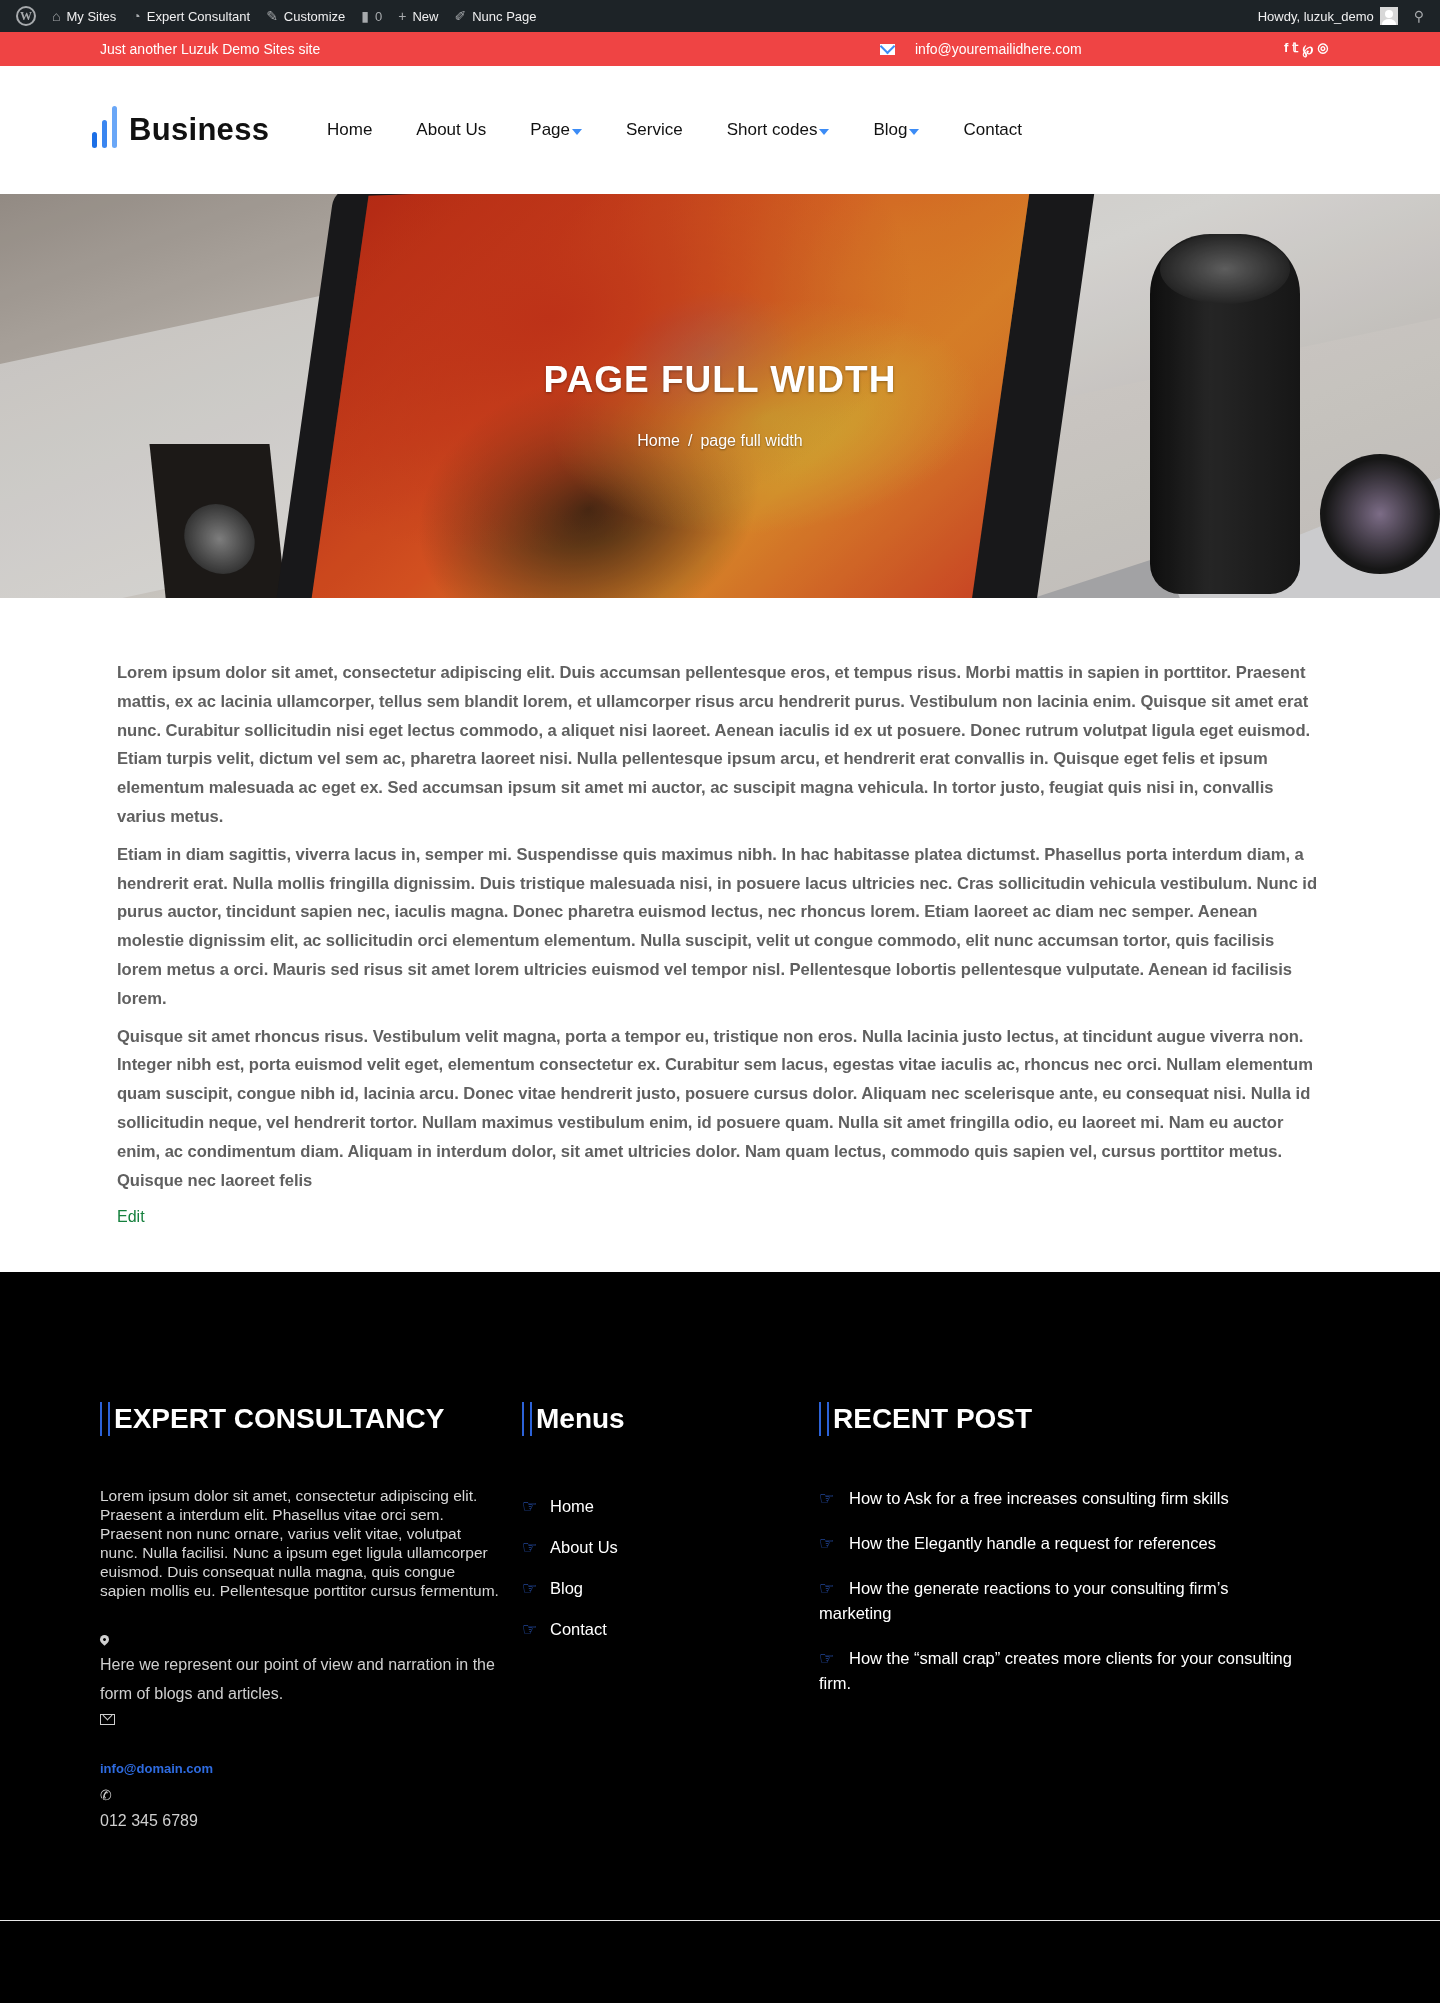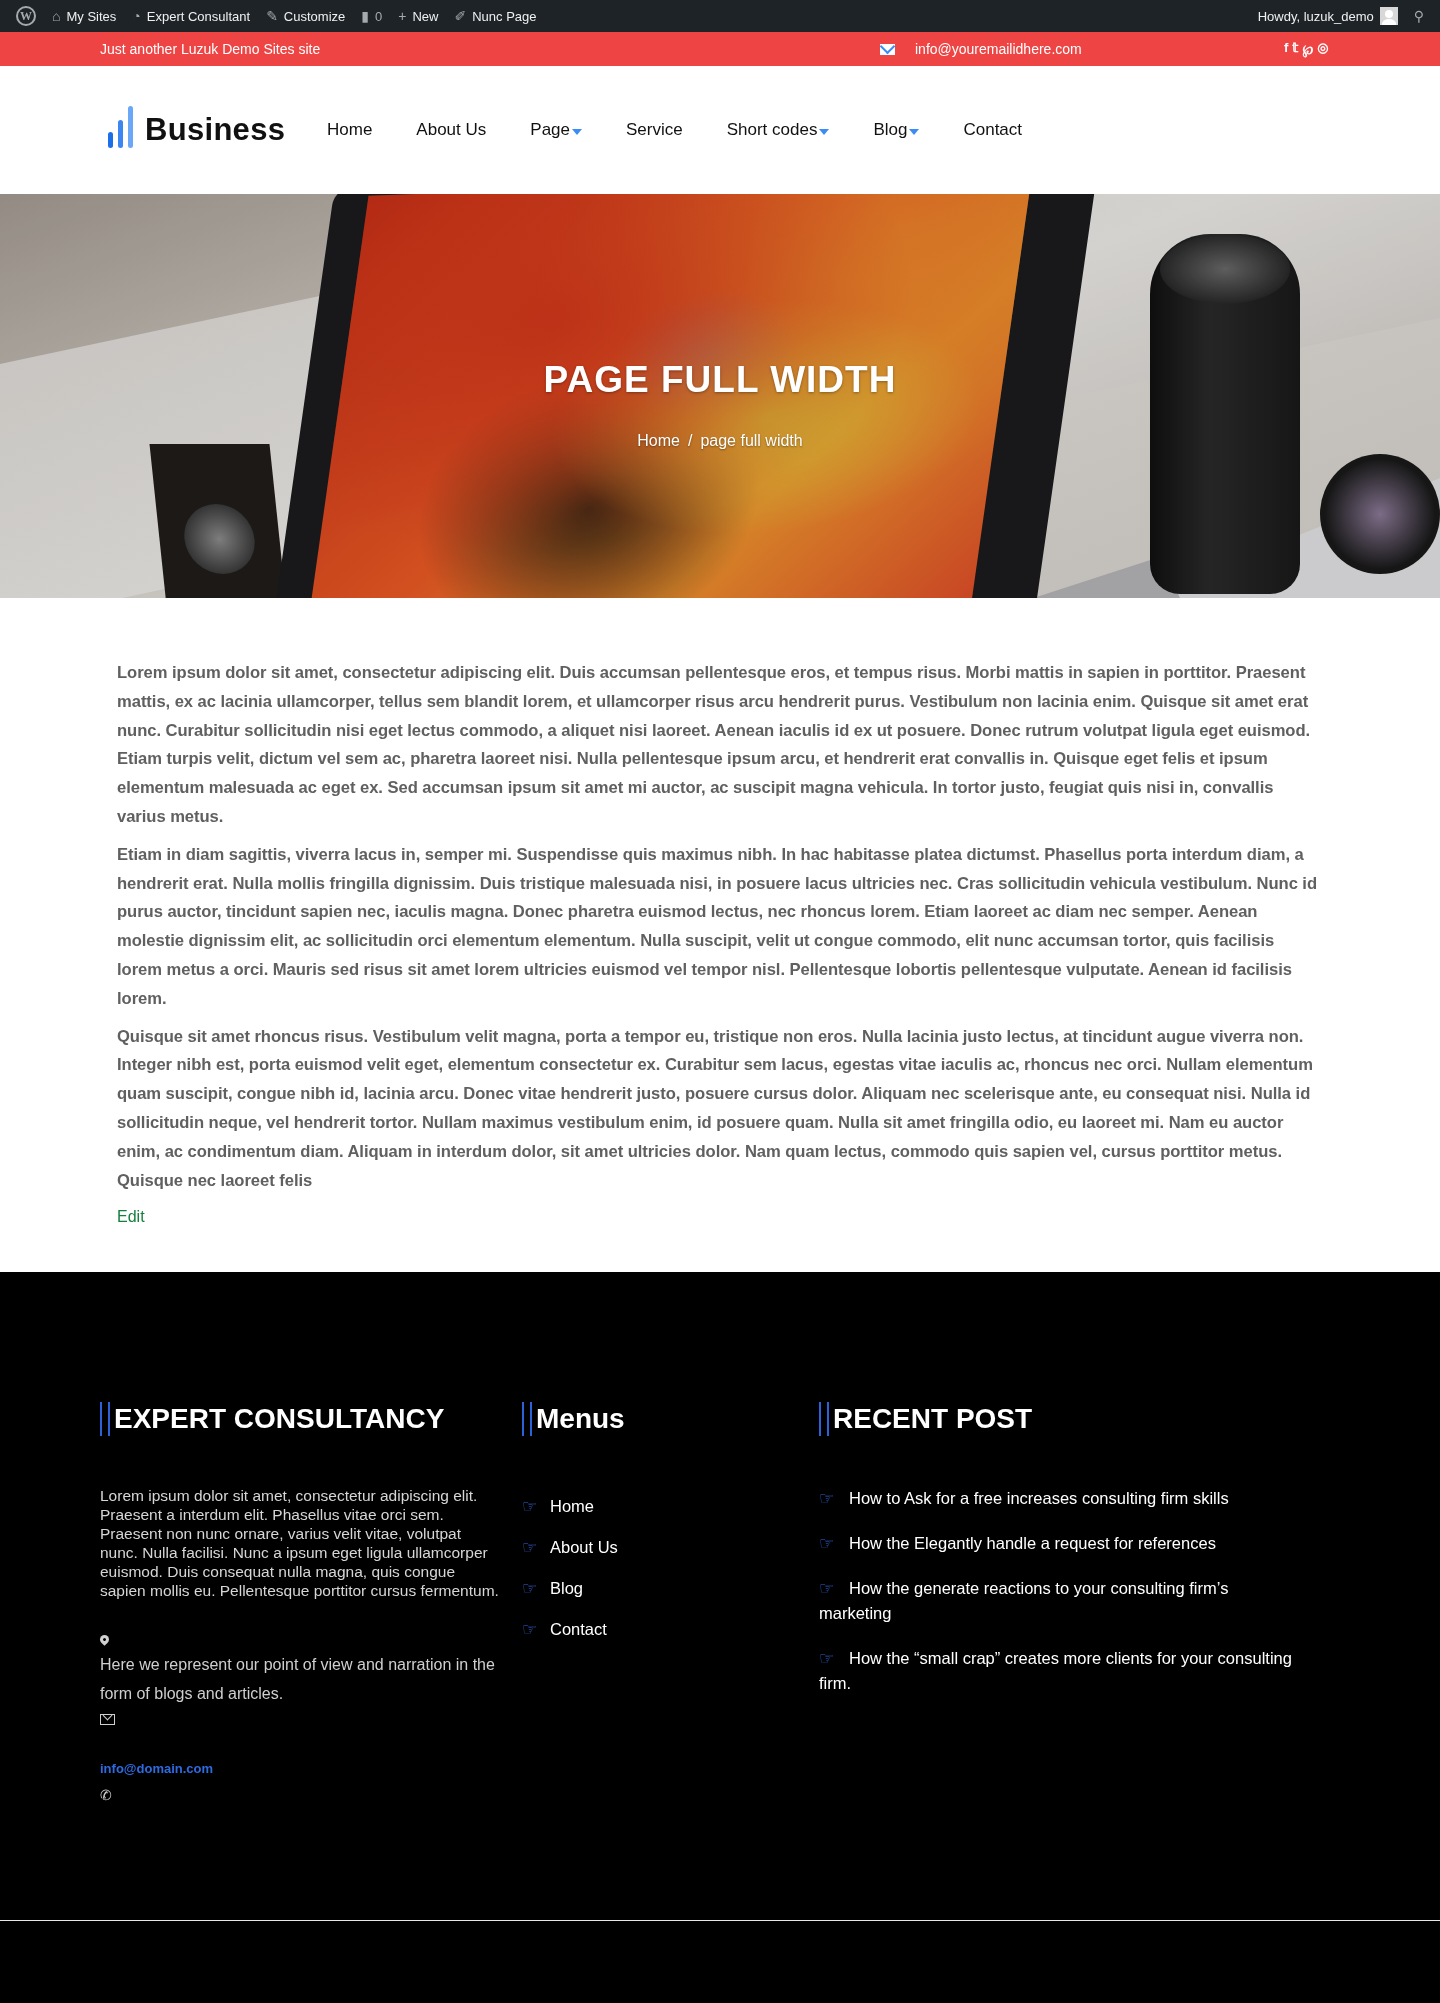--- a/index.html
+++ b/index.html
@@ -20,21 +20,21 @@
   
   .topbar { height: 34px; background: #ef4444; color: #fff; font-size: 14px; display: flex; align-items: center; position: relative; }
   .topbar .tagline { position: absolute; left: 100px; }
   .topbar .email { position: absolute; left: 880px; display: flex; align-items: center; gap: 20px; }
   .topbar .social { position: absolute; left: 1284px; display: flex; gap: 4px; font-size: 13px; font-weight: bold; }
   .mail-ico { width: 15px; height: 11px; background: #fff; position: relative; display: inline-block; }
   .mail-ico::after { content: ""; position: absolute; left: 2px; top: -3px; width: 9px; height: 9px; border-right: 2px solid #3c8cf6; border-bottom: 2px solid #3c8cf6; transform: rotate(45deg); }
 
   
   .header { height: 128px; display: flex; align-items: center; position: relative; }
-  .logo { position: absolute; left: 108px; top: 40px; display: flex; align-items: flex-end; gap: 12px; }
+  .logo { position: absolute; left: 92px; top: 40px; display: flex; align-items: flex-end; gap: 12px; }
   .logo-bars { display: flex; align-items: flex-end; gap: 5px; height: 42px; }
   .logo-bars span { width: 5px; border-radius: 3px; display: block; }
   .logo-bars span:nth-child(1) { height: 16px; background: #1c6fe6; }
   .logo-bars span:nth-child(2) { height: 28px; background: #3b86f0; }
   .logo-bars span:nth-child(3) { height: 42px; background: #6aa7f7; }
   .logo-text { font-size: 31px; font-weight: bold; color: #111; line-height: 1; padding-bottom: 3px; letter-spacing: 0.3px; }
   .nav { position: absolute; left: 327px; top: 0; height: 128px; display: flex; align-items: center; }
   .nav-item { font-size: 17px; color: #111; margin-right: 44px; display: flex; align-items: center; cursor: pointer; white-space: nowrap; }
   .nav-item .caret { width: 0; height: 0; border-left: 5px solid transparent; border-right: 5px solid transparent; border-top: 6px solid #3c8cf6; margin-left: 2px; margin-top: 3px; }
 
@@ -221,20 +221,21 @@
           <span class="pin"></span>
         </div>
       <div class="addr">Here we represent our point of view and narration in the form of blogs and articles.</div>
       <div class="ci">
           <span class="env"></span>
         </div>
       <div class="mail">info@domain.com</div>
       <div class="ci">
           <span>✆</span>
         </div>
+      <div class="phone">012 345 6789</div>
     </div>
   </div>
 
   <div class="fcol fcol-2">
     <h3 class="ftitle">Menus</h3>
     <div class="menu-list">
       <div class="mi">
           <span class="thumb">☞</span>
           <span>Home</span>
         </div>

